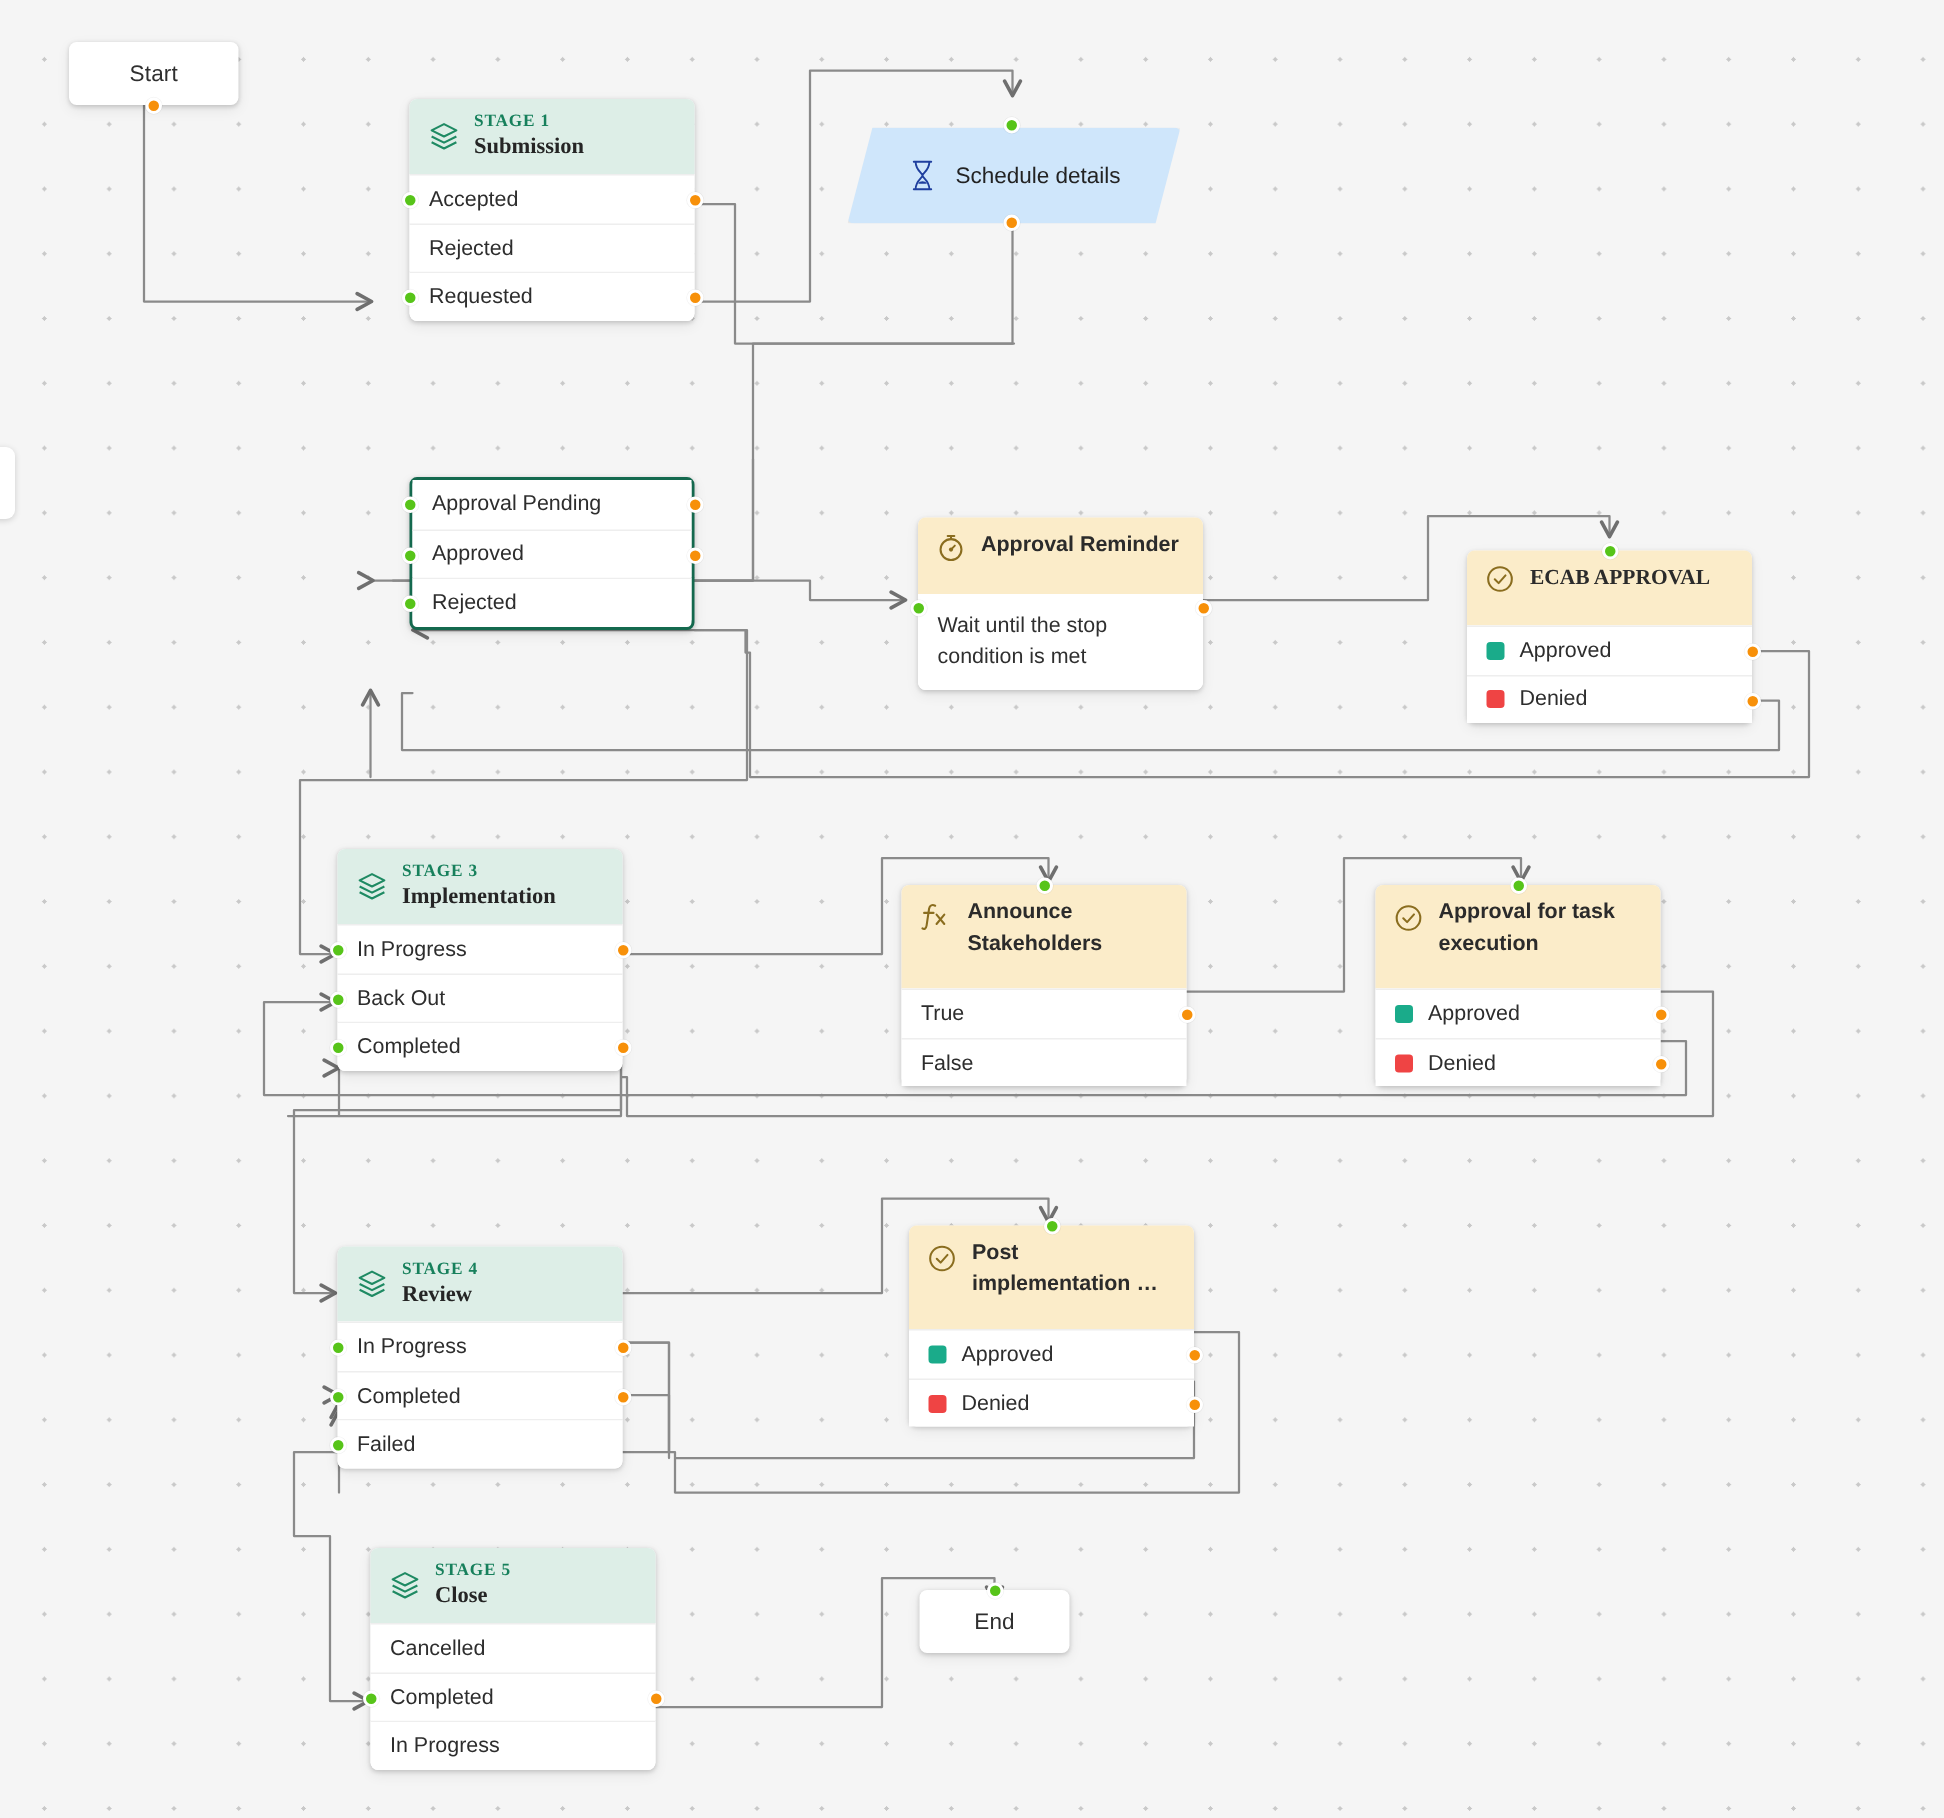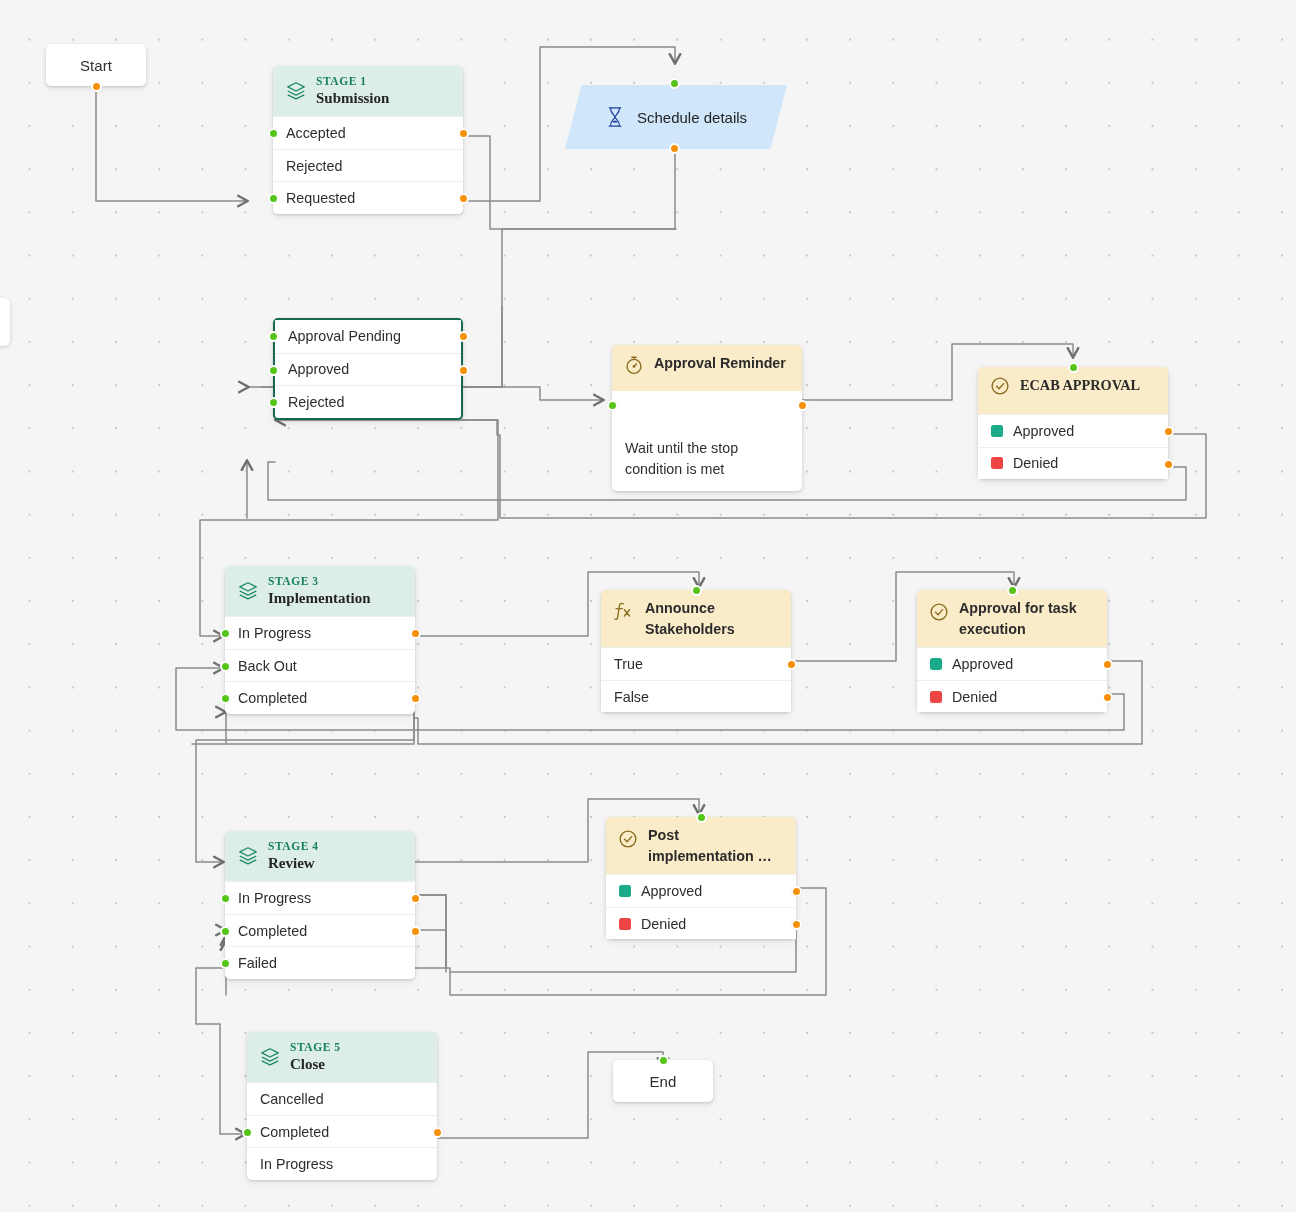--- a/index.html
+++ b/index.html
@@ -60,29 +60,29 @@
     background: #fff;
     position: relative;
   }
   .row:first-of-type { border-top: none; }
   .node > .row:last-child { border-radius: 0 0 5px 5px; }
 
   
   .act-head {
     background: #fbecc9;
     border-radius: 5px 5px 0 0;
-    padding: 8px 10px 8px 11px;
+    padding: 8px 10px 20px 11px;
     display: flex; align-items: flex-start; gap: 9px;
     min-height: 46px;
   }
   .act-title { font-size: 14.3px; color: #2b2b2b; font-weight: 700; line-height: 1.45; }
   .act-body {
     padding: 11px 13px 12px 13px;
     font-size: 14.3px; color: #2f2f2f; line-height: 1.45;
-    background: #fff; border-radius: 0 0 5px 5px; margin-top: 36px;
+    background: #fff; border-radius: 0 0 5px 5px;
   }
   .sw { width: 12px; height: 12px; border-radius: 2.5px; margin-right: 10px; flex: 0 0 auto; }
 
   
   .para {
     position: absolute; z-index: 5;
     background: #cfe6fb;
     border-radius: 4px;
     display: flex; align-items: center;
     padding-left: 40px; gap: 12px;
@@ -169,21 +169,21 @@
       <path d="M226,972 L226,940" marker-end="url(#ah)"></path>
 
       <path d="M414,895 L446,895 L446,968 L196,968 L196,1024 L220,1024 L220,1134 L246,1134" marker-end="url(#ah)"></path>
 
       <path d="M226,995 L226,935" marker-end="url(#ah)"></path>
 
       <path d="M436,1138 L588,1138 L588,1052 L663,1052 L663,1068" marker-end="url(#ah)"></path>
     </g>
   </svg>
 
-  <div class="node terminal" style="left:46px; top:44px; width:100px; height:42px;">
+  <div class="node terminal" style="left:46px; top:28px; width:113px; height:42px;">
     <span>Start</span>
     <span class="port out" style="left:50%; margin-left:-5.5px; bottom:-5.5px;"></span>
   </div>
 
   <div class="node stage" style="left:273px; top:66px; width:190px;">
     <div class="stage-head">
       <svg class="icon" width="22" height="22" viewBox="0 0 24 24">
         <path d="M12 3 L21 7.5 L12 12 L3 7.5 Z" fill="none" stroke="#1e8a63" stroke-width="1.5" stroke-linejoin="round"></path>
         <path d="M3 12 L12 16.5 L21 12" fill="none" stroke="#1e8a63" stroke-width="1.5" stroke-linejoin="round"></path>
         <path d="M3 16.2 L12 20.7 L21 16.2" fill="none" stroke="#1e8a63" stroke-width="1.5" stroke-linejoin="round"></path>

